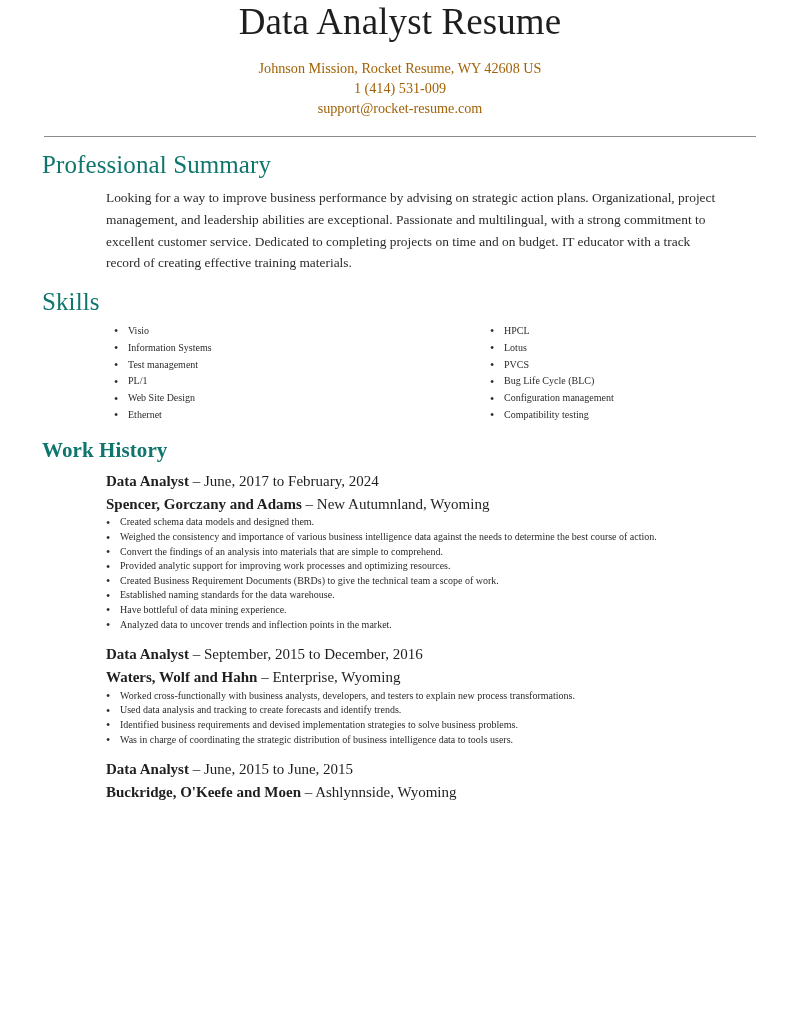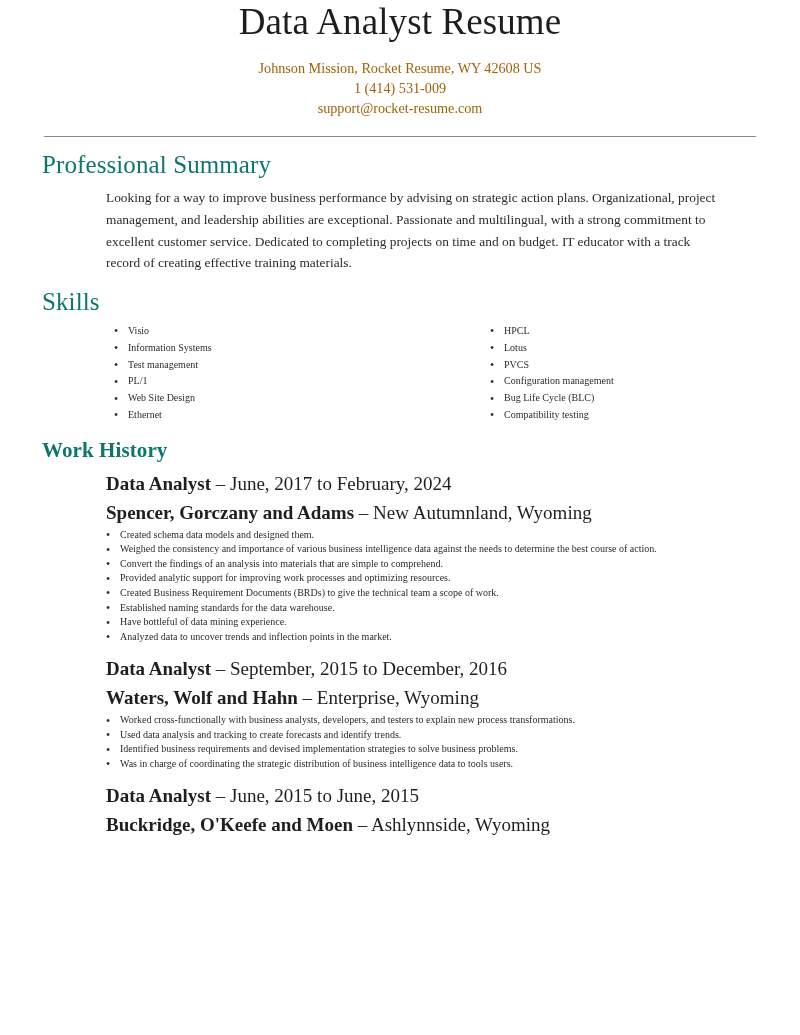--- a/index.html
+++ b/index.html
@@ -123,21 +123,21 @@
 
   
   .jobs {
     margin-top: 4px;
   }
   .job {
     margin-left: 64px;
     margin-bottom: 12px;
   }
   .job-line {
-    font-size: 19px;
+    font-size: 15px;
     line-height: 1.52;
     color: #1f1f1f;
   }
   .job-line .b {
     font-weight: 700;
   }
   .job-bullets {
     margin-top: 6px;
     margin-left: 26px;
     padding-right: 48px;
@@ -176,22 +176,22 @@
           <li>PL/1</li>
           <li>Web Site Design</li>
           <li>Ethernet</li>
         </ul>
       </div>
       <div class="col">
         <ul class="bullets">
           <li>HPCL</li>
           <li>Lotus</li>
           <li>PVCS</li>
+          <li>Bug Life Cycle (BLC)</li>
           <li>Configuration management</li>
-          <li>Bug Life Cycle (BLC)</li>
           <li>Compatibility testing</li>
         </ul>
       </div>
     </div>
   </div>
 
 
   <div class="section">
     <h2 class="section-title strong">Work History</h2>
 

